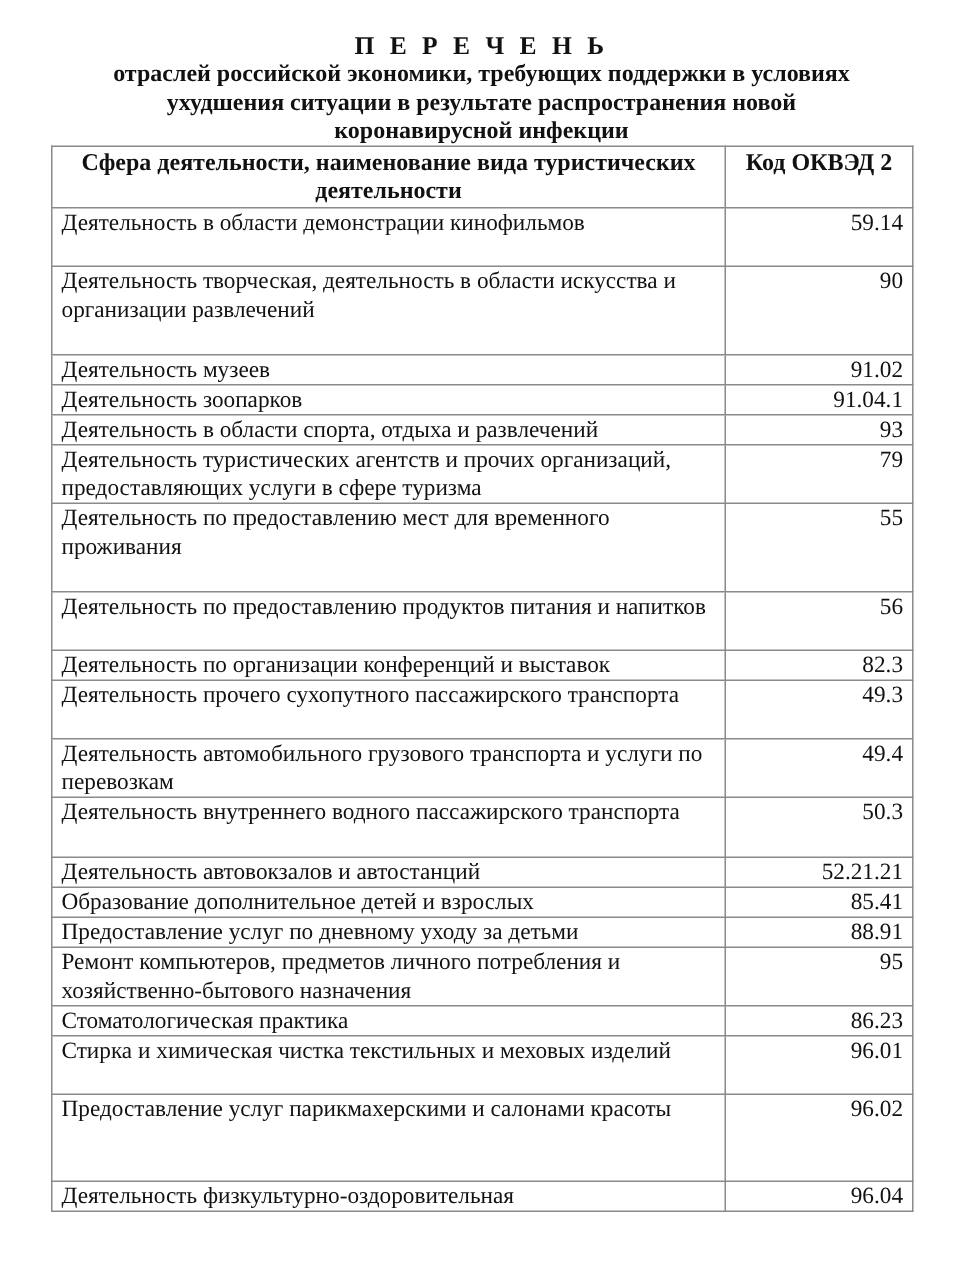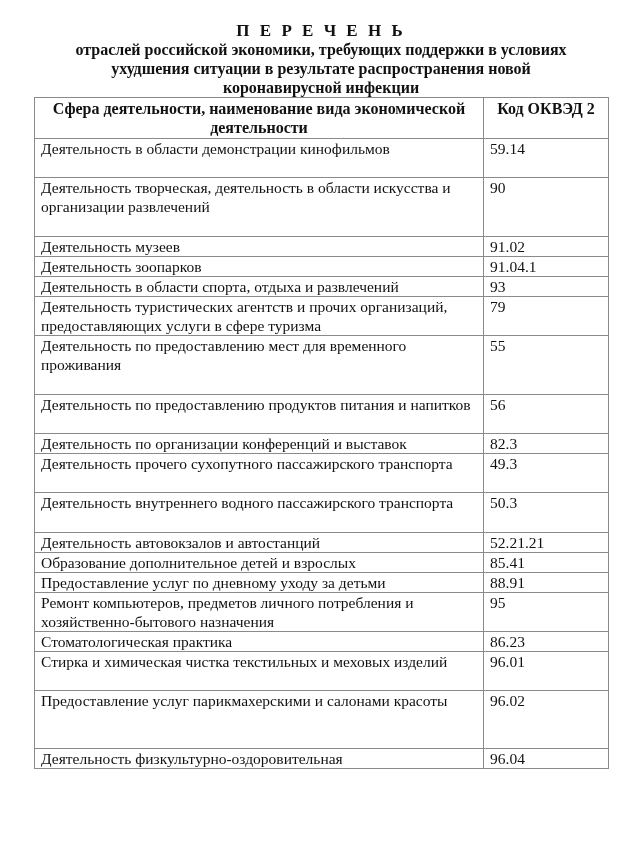--- a/index.html
+++ b/index.html
@@ -11,41 +11,41 @@
   .title-sub { font-size: 16px; line-height: 19px; }
   table { position: absolute; left: 34px; top: 97px; width: 574px; border-collapse: collapse;
           table-layout: fixed; }
   td, th { border: 1.5px solid #8a8a8a; padding: 0 6px 0 6px; vertical-align: top;
            font-size: 15.5px; line-height: 19px; }
   th { font-weight: bold; font-size: 16px; line-height: 19px; }
   col.c1 { width: 449px; }
   col.c2 { width: 125px; }
   th.h1 { text-align: center; padding-top: 1px; }
   th.h2 { text-align: center; padding-top: 1px; }
-  td.code { text-align: left; }
+  td.code { text-align: right; }
   td.name { text-align: left; }
 </style>
 </head>
 <body>
 
 <div class="title-block">
   <div class="title-main">П Е Р Е Ч Е Н Ь</div>
   <div class="title-sub">отраслей российской экономики, требующих поддержки в условиях</div>
   <div class="title-sub">ухудшения ситуации в результате распространения новой</div>
   <div class="title-sub">коронавирусной инфекции</div>
 </div>
 
 <table>
   <colgroup>
       <col class="c1">
       <col class="c2">
     </colgroup>
   <thead>
     <tr style="height:41px">
-      <th class="h1">Сфера деятельности, наименование вида экономической деятельности</th>
+      <th class="h1">Сфера деятельности, наименование вида туристических деятельности</th>
       <th class="h2">Код ОКВЭД 2</th>
     </tr>
   </thead>
   <tbody id="rows">
       <tr style="height: 39px;">
         <td class="name">Деятельность в области демонстрации кинофильмов</td>
         <td class="code">59.14</td>
       </tr>
       <tr style="height: 59px;">
         <td class="name">Деятельность творческая, деятельность в области искусства и организации развлечений</td>
@@ -76,20 +76,24 @@
         <td class="code">56</td>
       </tr>
       <tr style="height: 20px;">
         <td class="name">Деятельность по организации конференций и выставок</td>
         <td class="code">82.3</td>
       </tr>
       <tr style="height: 39px;">
         <td class="name">Деятельность прочего сухопутного пассажирского транспорта</td>
         <td class="code">49.3</td>
       </tr>
+      <tr style="height: 39px;">
+        <td class="name">Деятельность автомобильного грузового транспорта и услуги по перевозкам</td>
+        <td class="code">49.4</td>
+      </tr>
       <tr style="height: 40px; padding-left: 47px;">
         <td class="name">Деятельность внутреннего водного пассажирского транспорта</td>
         <td class="code">50.3</td>
       </tr>
       <tr style="height: 20px;">
         <td class="name">Деятельность автовокзалов и автостанций</td>
         <td class="code">52.21.21</td>
       </tr>
       <tr style="height: 20px;">
         <td class="name">Образование дополнительное детей и взрослых</td>

